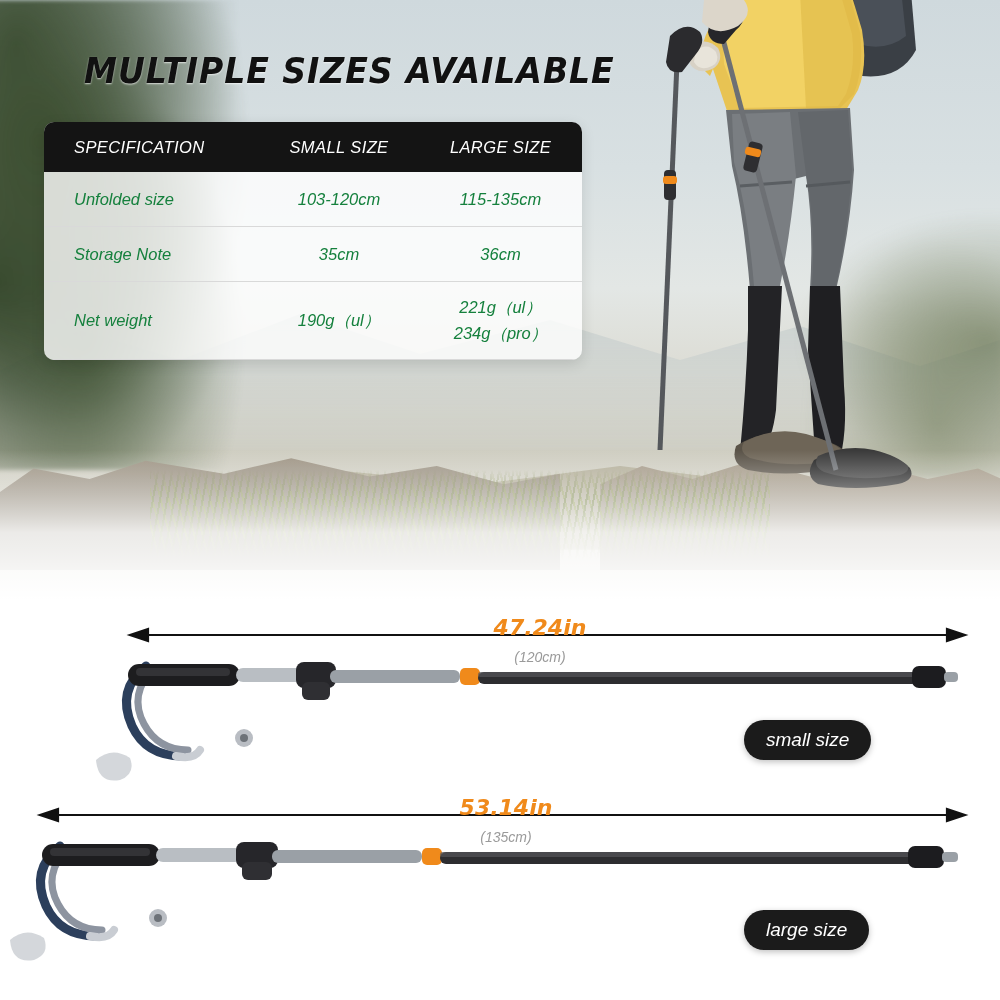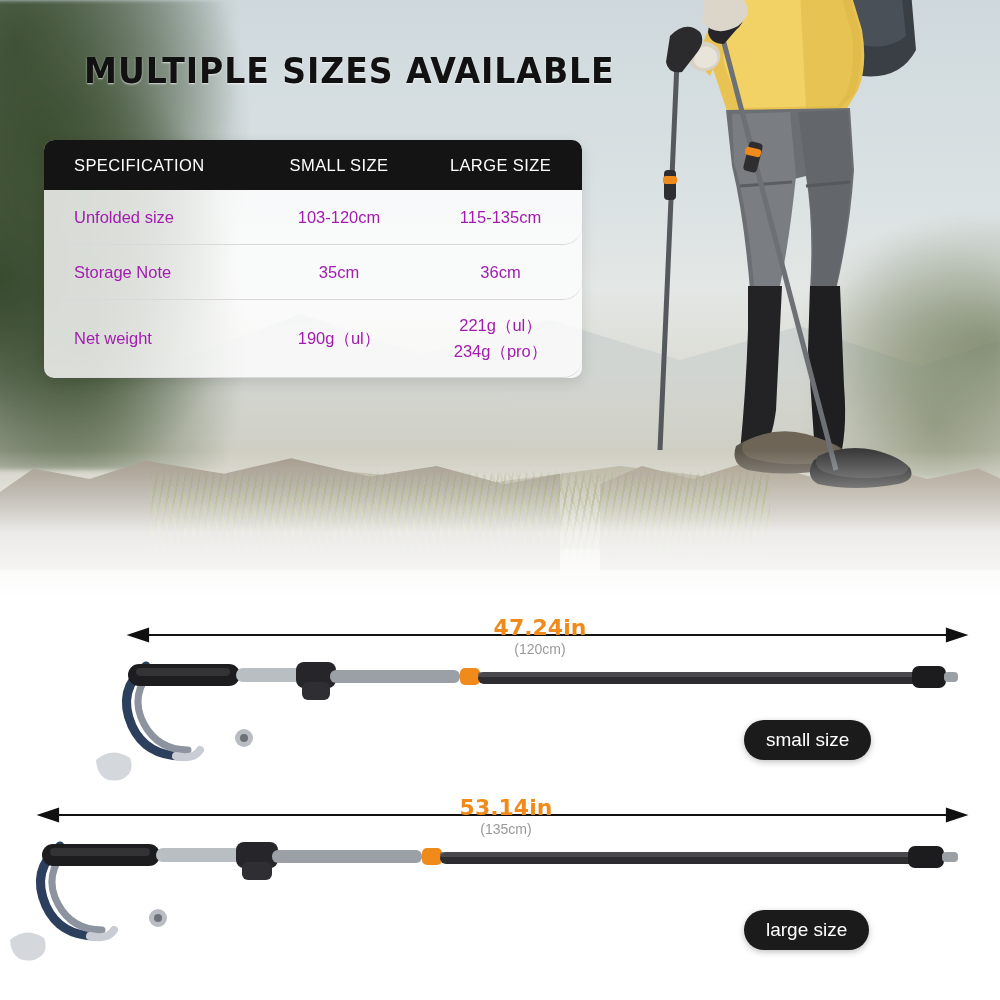--- a/index.html
+++ b/index.html
@@ -2,21 +2,21 @@
 <html><head>
 <meta charset="utf-8">
 <style>
   * { box-sizing: border-box; margin: 0; padding: 0; }
   html, body {
     width: 1000px; height: 1000px;
     font-family: "Liberation Sans", sans-serif;
     background: #ffffff;
     overflow: hidden;
   }
-  .page { position: relative; width: 1000px; height: 1000px; overflow: hidden; }
+  .page { position: relative; width: 1000px; height: 1000px; overflow: hidden; font-style: italic; }
 
   
   .scene {
     position: absolute; left: 0; top: 0; width: 1000px; height: 600px;
     overflow: hidden;
   }
   .sky {
     position: absolute; inset: 0;
     background: linear-gradient(to bottom, #cfd9dd 0%, #d8e0e2 28%, #e3e7e5 48%, #dcdcd4 62%, #cfcec2 74%, #c9c5b6 100%);
   }
@@ -78,50 +78,50 @@
   .headline {
     position: absolute; left: 84px; top: 50px;
     font-size: 36px; font-weight: 700; letter-spacing: 1px;
     color: #111; font-family: "DejaVu Sans", sans-serif;
     transform: scaleX(0.92); transform-origin: left center;
     text-shadow: 0 1px 2px rgba(255,255,255,0.7);
   }
 
   
   .spec-card {
-    position: absolute; left: 44px; top: 140px; width: 538px;
+    position: absolute; left: 44px; top: 122px; width: 538px;
     border-radius: 10px; overflow: hidden;
     background: rgba(255,255,255,0.80);
     box-shadow: 0 4px 14px rgba(0,0,0,0.12);
   }
   .spec-head {
     display: flex; background: #141414; color: #fff; height: 50px; align-items: center;
   }
   .spec-head div { font-size: 16.5px; letter-spacing: 0.4px; }
   .col1 { width: 215px; padding-left: 30px; }
   .col2 { width: 160px; text-align: center; }
   .col3 { width: 163px; text-align: center; }
   .spec-row {
     display: flex; align-items: center; min-height: 55px;
-    border-bottom: 1px solid #d9d9d9; color: #a21caf; font-size: 16.5px; border-radius: 19px;
+    border-bottom: 1px solid #d9d9d9; color: #15803d; font-size: 16.5px;
   }
   .spec-row .col1 { text-align: left; }
   .spec-row.tall { min-height: 78px; align-items: center; }
   .dual { line-height: 1.55; }
   .spec-note {
     padding: 10px 14px 12px; text-align: center;
     font-size: 10.5px; color: #3a3a3a;
   }
 
   
   .lower { position: absolute; left: 0; top: 600px; width: 984px; height: 400px; background: #fff; }
 
   .dim-label { position: absolute; text-align: center; width: 200px; }
   .dim-in { font-size: 22px; font-weight: 700; color: #f08a1b; font-family: "DejaVu Sans", sans-serif; }
-  .dim-cm { font-size: 14px; color: #9a9a9a; margin-top: 1px; }
+  .dim-cm { font-size: 14px; color: #9a9a9a; margin-top: 9px; }
 
   .size-pill {
     position: absolute; background: #1b1b1b; color: #fff;
     border-radius: 22px; padding: 9px 22px; font-size: 19px;
     box-shadow: 0 2px 6px rgba(0,0,0,0.25);
   }
 </style>
 </head>
 <body>
 

